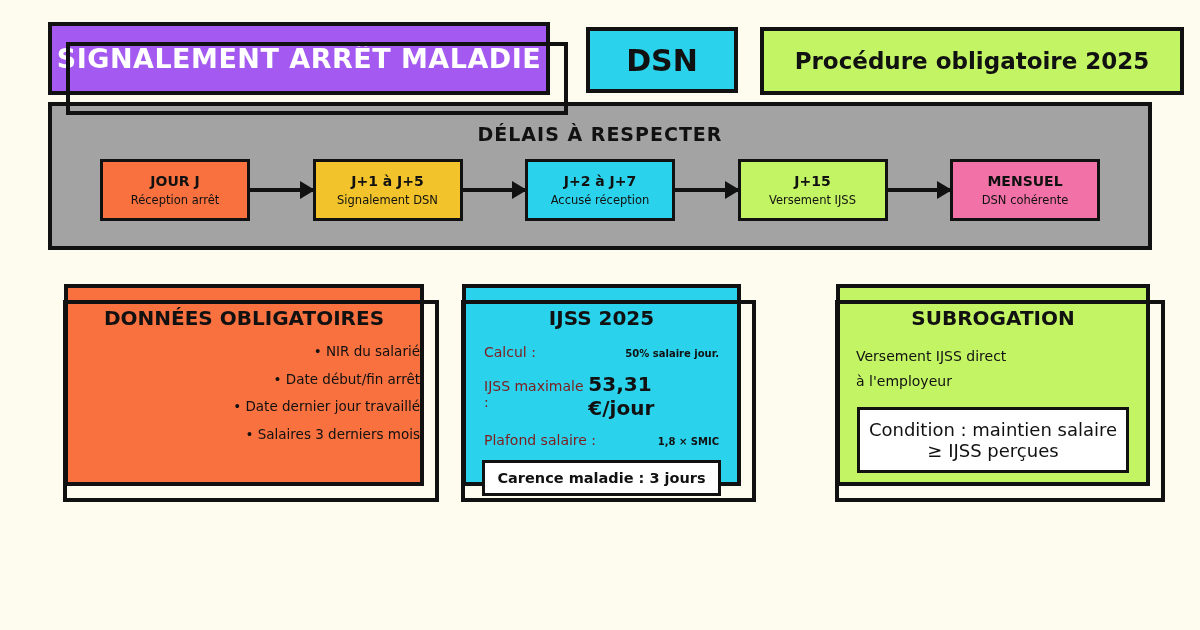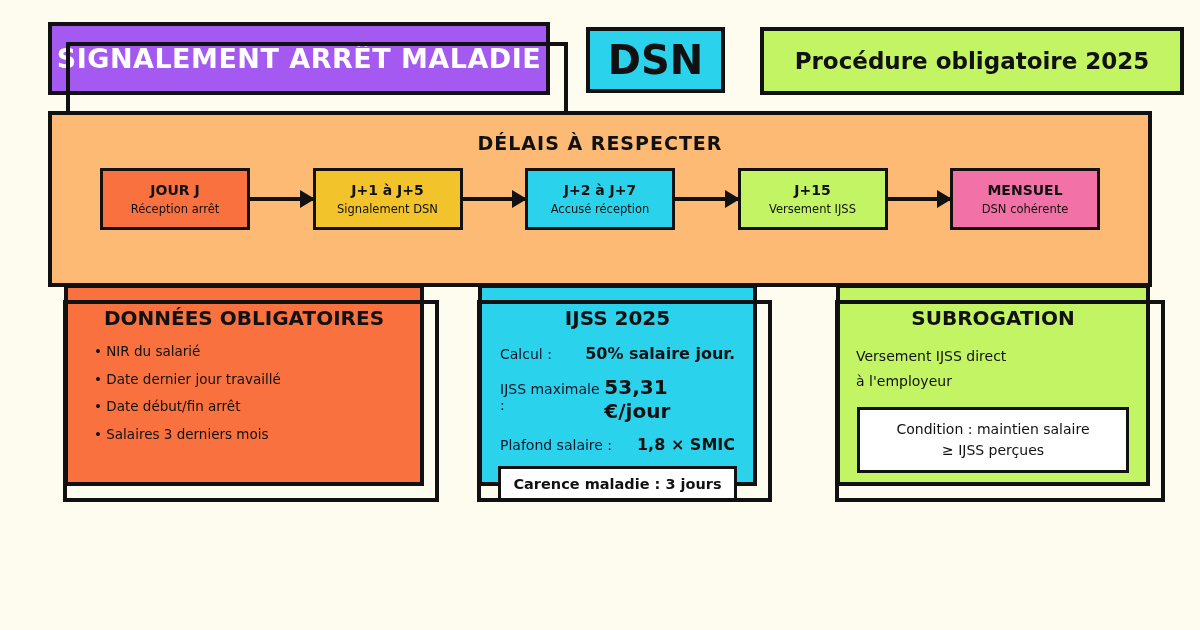--- a/index.html
+++ b/index.html
@@ -24,26 +24,26 @@
   }
   .offset-frame{
     position:absolute;border:4px solid #111;box-sizing:border-box;
     z-index:3;pointer-events:none;background:transparent;
   }
   .title-frame{left:18px;top:20px;width:100%;height:100%;}
   .badge{
     position:absolute;top:5px;border:4px solid #111;box-sizing:border-box;
     display:flex;align-items:center;justify-content:center;font-weight:bold;
   }
-  .badge-dsn{left:538px;width:139px;height:66px;background:#2BD2EB;font-size:40px;}
+  .badge-dsn{left:538px;width:152px;height:66px;background:#2BD2EB;font-size:30px;}
   .badge-proc{left:712px;width:424px;height:68px;background:#C3F464;font-size:23px;}
   
   .timeline{
-    position:absolute;top:111px;left:48px;width:1104px;height:176px;
-    background:#fdba74;border:4px solid #111;box-sizing:border-box;
+    position:absolute;top:102px;left:48px;width:1104px;height:148px;
+    background:#a3a3a3;border:4px solid #111;box-sizing:border-box;
   }
   .tl-title{text-align:center;font-weight:bold;font-size:19px;letter-spacing:1px;margin-top:17px;}
   .tl-row{display:flex;align-items:center;padding:0 48px;margin-top:14px;}
   .step{
     width:150px;height:62px;border:3px solid #111;box-sizing:border-box;
     display:flex;flex-direction:column;align-items:center;justify-content:center;flex:none;
   }
   .step-label{font-weight:bold;font-size:14px;}
   .step-sub{font-size:11.5px;margin-top:4px;}
   .arrow{flex:1;height:4px;background:#111;position:relative;}
@@ -53,44 +53,44 @@
   }
   .c-orange{background:#F8713F;}
   .c-yellow{background:#F2C32A;}
   .c-cyan{background:#2BD2EB;}
   .c-green{background:#C3F464;}
   .c-pink{background:#F272A8;}
   
   .cards{position:absolute;top:284px;left:48px;width:1104px;height:218px;}
   .card-wrap{position:absolute;top:0;height:202px;}
   .wrap-donnees{left:0;width:376px;}
-  .wrap-ijss{left:414px;width:295px;}
+  .wrap-ijss{left:398px;width:295px;}
   .wrap-subro{left:772px;width:330px;}
   .card{
     position:absolute;inset:0;border:4px solid #111;box-sizing:border-box;z-index:1;margin-left:16px;
   }
   .card-frame{left:15px;top:16px;width:100%;height:100%;}
   .card-title{text-align:center;font-weight:bold;font-size:20px;margin-top:18px;}
   .bullet-list{list-style:none;margin:13px 0 0 0;padding:0 0 0 26px;}
-  .bullet-list li{font-size:13.5px;margin-bottom:11.5px;}
+  .bullet-list li{font-size:13.5px;margin-bottom:11.5px;text-align:right;}
   .bullet-list li::before{content:"• ";}
   .ijss-rows{padding:0 18px;margin-top:14px;}
   .ijss-row{display:flex;justify-content:space-between;align-items:baseline;margin-bottom:12px;}
-  .ijss-label{font-size:14px;color:#0f172a;}
-  .ijss-value{font-weight:bold;font-size:16px;}
+  .ijss-label{font-size:14px;color:#7f1d1d;}
+  .ijss-value{font-weight:bold;font-size:10px;}
   .ijss-value-big{font-weight:bold;font-size:20px;}
   .carence-box{
     margin:10px auto 0;width:calc(100% - 32px);background:#fff;border:3px solid #111;
     box-sizing:border-box;text-align:center;font-weight:bold;font-size:14.5px;padding:7px 0;
   }
   .subro-body{padding:0 16px;margin-top:14px;font-size:14px;line-height:24px;}
   .subro-body div{margin-bottom:1px;}
   .condition-box{
     margin:14px auto 0;width:calc(100% - 34px);background:#fff;border:3px solid #111;
-    box-sizing:border-box;text-align:center;font-size:14px;line-height:21px;padding:9px 4px;
+    box-sizing:border-box;text-align:center;font-size:18px;line-height:21px;padding:9px 4px;
   }
   
   .attestation{
     position:absolute;top:512px;left:48px;width:1104px;height:80px;
     background:#fff;border:4px solid #111;box-sizing:border-box;text-align:center;
   }
   .att-title{font-weight:bold;font-size:17px;margin-top:15px;}
   .att-sub{font-size:14.5px;margin-top:10px;}
   
   .footer{
@@ -144,22 +144,22 @@
     </div>
   </div>
 
   <div class="cards">
 
     <div class="card-wrap wrap-donnees">
       <div class="card c-orange">
         <div class="card-title">DONNÉES OBLIGATOIRES</div>
         <ul class="bullet-list">
           <li>NIR du salarié</li>
+          <li>Date début/fin arrêt</li>
           <li>Date dernier jour travaillé</li>
-          <li>Date début/fin arrêt</li>
           <li>Salaires 3 derniers mois</li>
         </ul>
       </div>
       <div class="offset-frame card-frame"></div>
     </div>
 
     <div class="card-wrap wrap-ijss">
       <div class="card c-cyan">
         <div class="card-title">IJSS 2025</div>
         <div class="ijss-rows">

